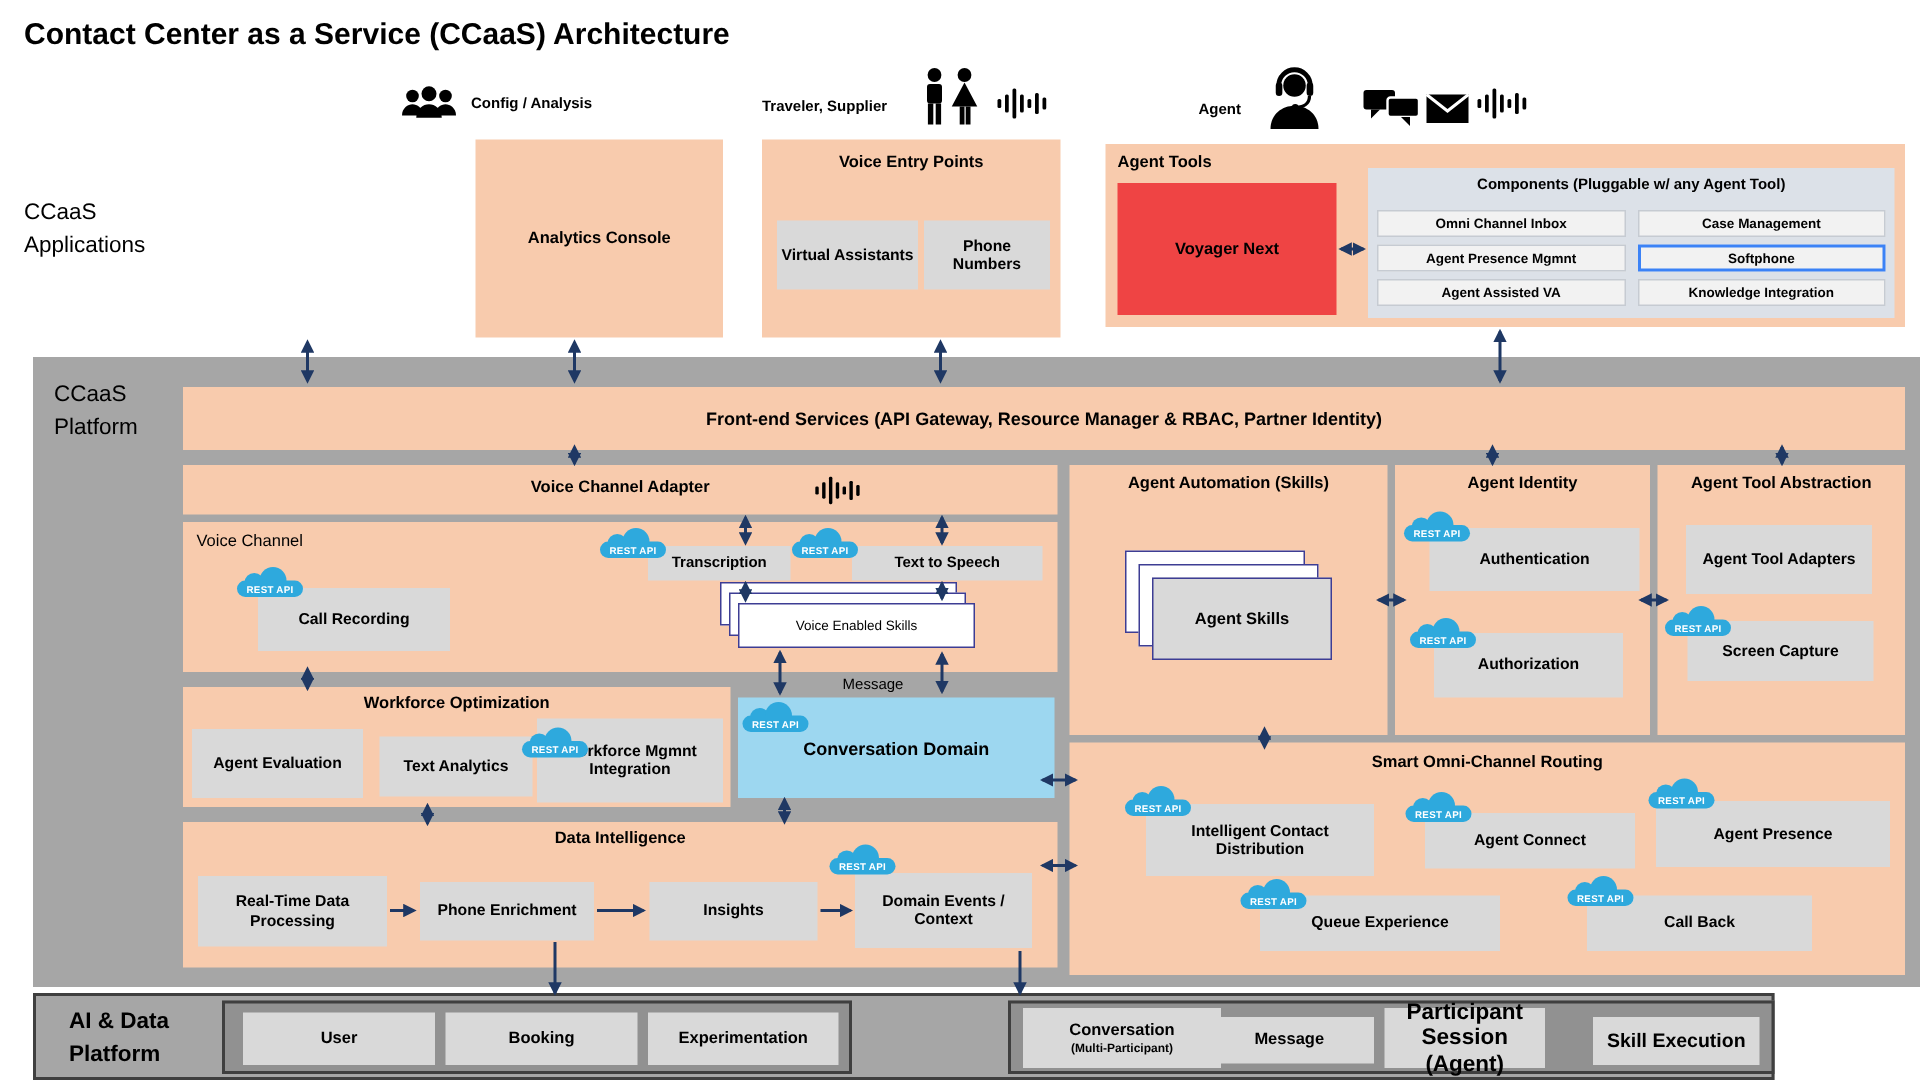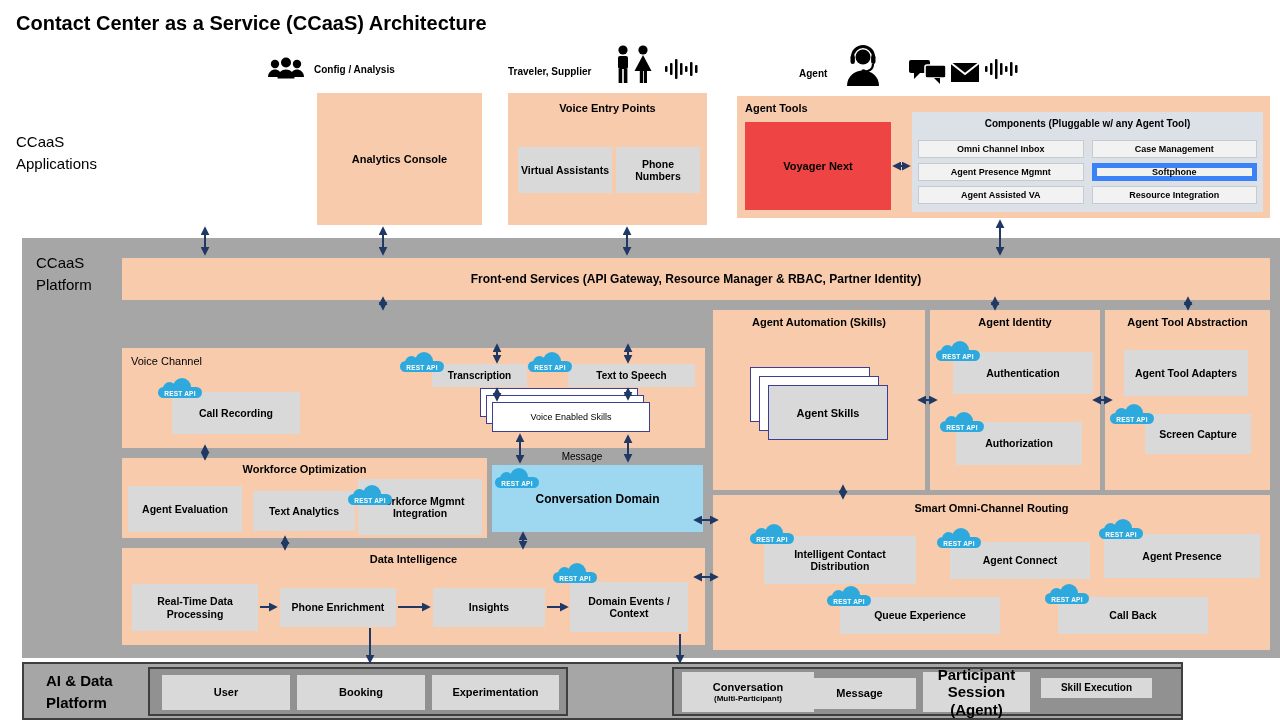--- a/index.html
+++ b/index.html
@@ -130,33 +130,47 @@
     <div class="abs" style="left:8px;top:6px;font-weight:700;font-size:11px">Agent Tools</div>
     <div class="abs center" style="left:8px;top:26px;width:146px;height:88px;background:#ef4444;font-weight:700;font-size:11px">
       <span>Voyager Next</span>
     </div>
     <div class="abs" style="left:175px;top:16px;width:351px;height:100px;background:#DCE1E8">
       <div class="hdr" style="top:6px;font-size:10px">Components (Pluggable w/ any Agent Tool)</div>
       <div class="abs" style="left:6px;top:28px;right:6px;display:grid;grid-template-columns:1fr 1fr;gap:5px 8px">
         <div class="center" style="height:18px;background:#F2F2F2;border:1px solid #C6CBD2;font-weight:700;font-size:9px">Omni Channel Inbox</div>
         <div class="center" style="height:18px;background:#F2F2F2;border:1px solid #C6CBD2;font-weight:700;font-size:9px">Case Management</div>
         <div class="center" style="height:18px;background:#F2F2F2;border:1px solid #C6CBD2;font-weight:700;font-size:9px">Agent Presence Mgmnt</div>
-        <div class="center" style="height:18px;background:#F2F2F2;border:5px solid #3b82f6;font-weight:700;font-size:9px">Softphone</div>
+        <div class="center" style="height:18px;background:#F2F2F2;border:2px solid #3b82f6;font-weight:700;font-size:9px">Softphone</div>
         <div class="center" style="height:18px;background:#F2F2F2;border:1px solid #C6CBD2;font-weight:700;font-size:9px">Agent Assisted VA</div>
-        <div class="center" style="height:18px;background:#F2F2F2;border:1px solid #C6CBD2;font-weight:700;font-size:9px">Resource Integration</div>
+        <div class="center" style="height:18px;background:#F2F2F2;border:1px solid #C6CBD2;font-weight:700;font-size:9px">Knowledge Integration</div>
       </div>
     </div>
   </div>
 
   <div class="abs" style="left:22px;top:238px;width:1258px;height:420px;background:#A6A6A6"></div>
 
   <div class="abs orange center" style="left:122px;top:258px;width:1148px;height:42px;font-weight:700;font-size:12px">
     <span>Front-end Services (API Gateway, Resource Manager &amp; RBAC, Partner Identity)</span>
   </div>
 
+  <div class="abs orange" style="left:122px;top:310px;width:583px;height:33px">
+    <div class="hdr" style="top:9px">Voice Channel Adapter</div>
+    <svg class="icon" style="left:420px;top:7px" width="34" height="20" viewBox="0 0 36 22">
+      <g fill="#000">
+        <rect x="1" y="8" width="2.5" height="6" rx="1"></rect>
+          <rect x="6" y="5" width="2.5" height="12" rx="1"></rect>
+        <rect x="11" y="1" width="2.5" height="20" rx="1"></rect>
+          <rect x="16" y="5" width="2.5" height="12" rx="1"></rect>
+        <rect x="21" y="8" width="2.5" height="6" rx="1"></rect>
+          <rect x="26" y="4" width="2.5" height="14" rx="1"></rect>
+        <rect x="31" y="7" width="2.5" height="8" rx="1"></rect>
+      </g>
+    </svg>
+  </div>
 
   <div class="abs orange" style="left:122px;top:348px;width:583px;height:100px">
     <div class="abs" style="left:9px;top:7px;font-weight:400;font-size:11px">Voice Channel</div>
     <div class="gbox" style="left:50px;top:44px;width:128px;height:42px">
         <span>Call Recording</span>
       </div>
     <div class="gbox" style="left:310px;top:16px;width:95px;height:23px;font-size:10px">
         <span>Transcription</span>
       </div>
     <div class="gbox" style="left:446px;top:16px;width:127px;height:23px;font-size:10px">
@@ -220,21 +234,21 @@
     <div class="gbox" style="left:26px;top:112px;width:126px;height:43px">
         <span>Authorization</span>
       </div>
   </div>
 
   <div class="abs orange" style="left:1105px;top:310px;width:165px;height:180px">
     <div class="hdr" style="top:6px">Agent Tool Abstraction</div>
     <div class="gbox" style="left:19px;top:40px;width:124px;height:46px">
         <span>Agent Tool Adapters</span>
       </div>
-    <div class="gbox" style="left:40px;top:104px;width:106px;height:40px">
+    <div class="gbox" style="left:20px;top:104px;width:124px;height:40px">
         <span>Screen Capture</span>
       </div>
   </div>
 
   <div class="abs orange" style="left:713px;top:495px;width:557px;height:155px">
     <div class="hdr" style="top:7px">Smart Omni-Channel Routing</div>
     <div class="gbox" style="left:51px;top:41px;width:152px;height:48px">
         <span>Intelligent Contact Distribution</span>
       </div>
     <div class="gbox" style="left:237px;top:47px;width:140px;height:37px">
@@ -267,21 +281,21 @@
     <div class="gbox" style="left:8px;top:3px;width:132px;height:40px;flex-direction:column">
       <span style="font-size:11px">Conversation</span>
       <span style="font-size:8px">(Multi-Participant)</span>
     </div>
     <div class="gbox" style="left:129px;top:9px;width:113px;height:31px;font-size:11px">
         <span>Message</span>
       </div>
     <div class="gbox" style="left:249px;top:3px;width:107px;height:40px;font-size:15px;padding:2px 12px">
         <span>Participant Session (Agent)</span>
       </div>
-    <div class="gbox" style="left:367px;top:9px;width:111px;height:20px;font-size:10px">
+    <div class="gbox" style="left:388px;top:9px;width:111px;height:32px;font-size:13px">
         <span>Skill Execution</span>
       </div>
   </div>
 
   <div class="cloud" style="left:158px;top:380px">
       <i class="b2"></i>
       <i class="b3"></i>
       <i class="b1"></i>
       <span>REST API</span>
     </div>

